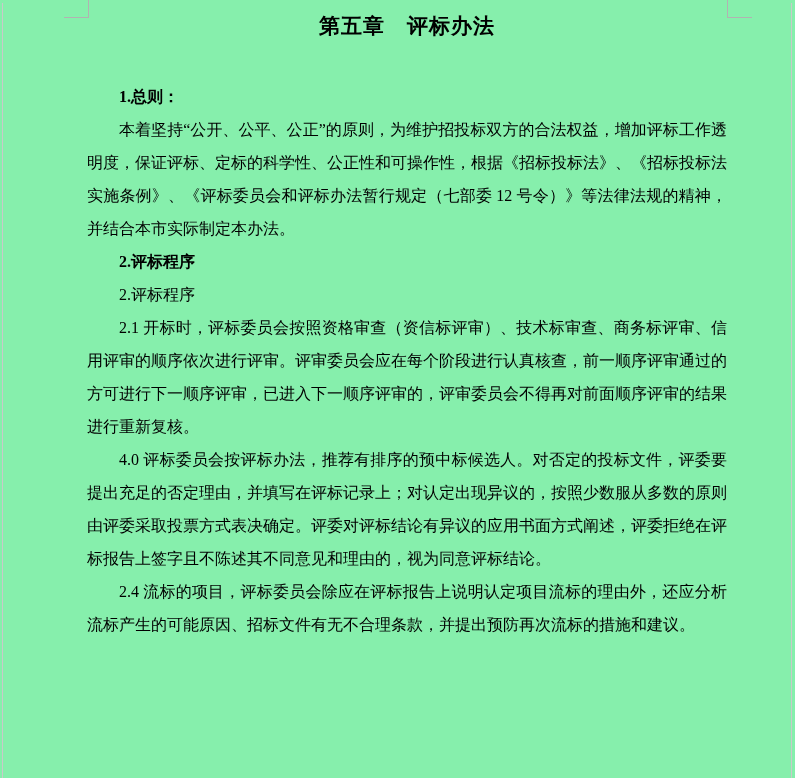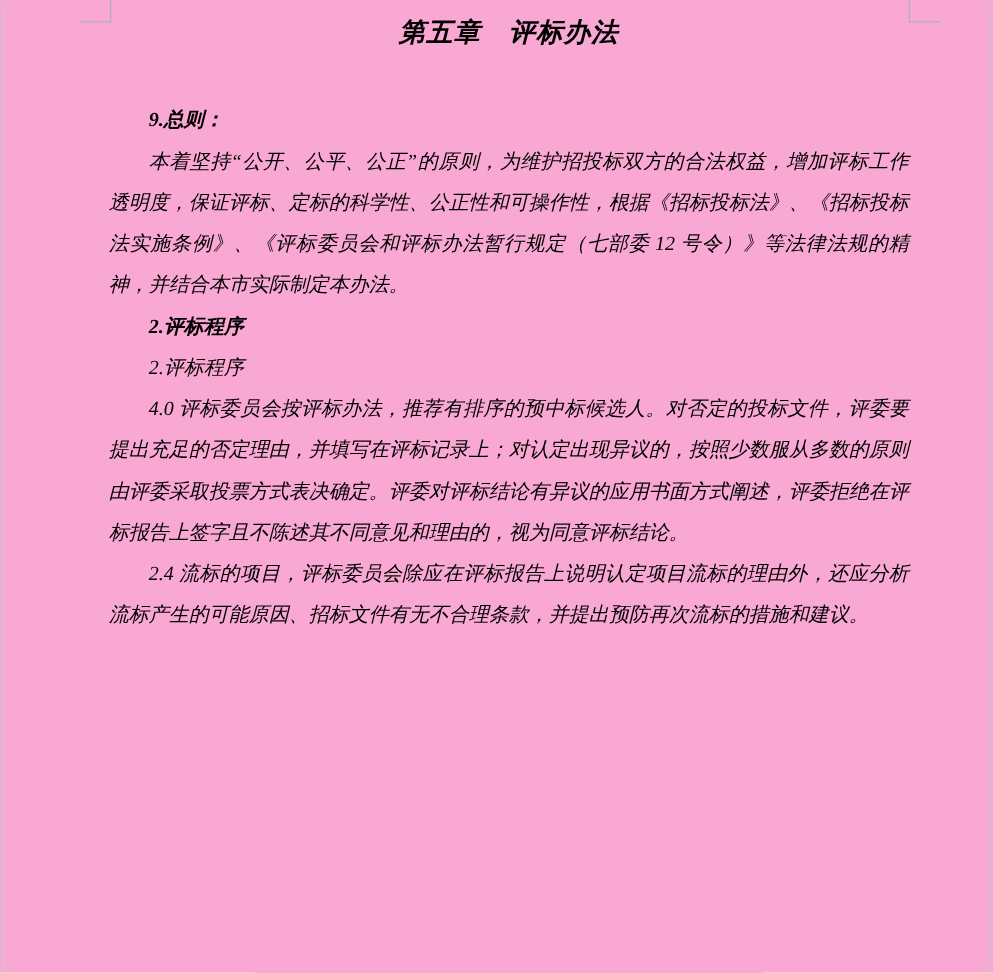--- a/index.html
+++ b/index.html
@@ -11,22 +11,21 @@
     width: 795px;
     height: 778px;
     position: relative;
     overflow: hidden;
     font-family: "Liberation Serif", "DejaVu Serif", serif;
     color: #000000;
   }
   .page {
     position: absolute;
     inset: 0;
-    background: #f9a8d4;
-    font-style: italic;
+    background: #86efac;
   }
   
   .edge-left {
     position: absolute;
     left: 2px;
     top: 3px;
     bottom: 0;
     width: 1px;
     background: #c9c9c9;
   }
@@ -94,28 +93,29 @@
 
   <div class="edge-left"></div>
   <div class="edge-right"></div>
   <div class="crop-tl"></div>
   <div class="crop-tr"></div>
 
   <div class="content">
 
     <h1 class="doc-title">第五章　评标办法</h1>
 
-    <p class="heading">9.总则：</p>
+    <p class="heading">1.总则：</p>
 
     <p>本着坚持“公开、公平、公正”的原则，为维护招投标双方的合法权益，增加评标工作透明度，保证评标、定标的科学性、公正性和可操作性，根据《招标投标法》、《招标投标法实施条例》、《评标委员会和评标办法暂行规定（七部委 12 号令）》等法律法规的精神，并结合本市实际制定本办法。</p>
 
     <p class="heading">2.评标程序</p>
 
     <p>2.评标程序</p>
 
+    <p>2.1 开标时，评标委员会按照资格审查（资信标评审）、技术标审查、商务标评审、信用评审的顺序依次进行评审。评审委员会应在每个阶段进行认真核查，前一顺序评审通过的方可进行下一顺序评审，已进入下一顺序评审的，评审委员会不得再对前面顺序评审的结果进行重新复核。</p>
 
 
     <p>4.0 评标委员会按评标办法，推荐有排序的预中标候选人。对否定的投标文件，评委要提出充足的否定理由，并填写在评标记录上；对认定出现异议的，按照少数服从多数的原则由评委采取投票方式表决确定。评委对评标结论有异议的应用书面方式阐述，评委拒绝在评标报告上签字且不陈述其不同意见和理由的，视为同意评标结论。</p>
 
     <p>2.4 流标的项目，评标委员会除应在评标报告上说明认定项目流标的理由外，还应分析流标产生的可能原因、招标文件有无不合理条款，并提出预防再次流标的措施和建议。</p>
 
   </div>
 </div>
 
 </body></html>

